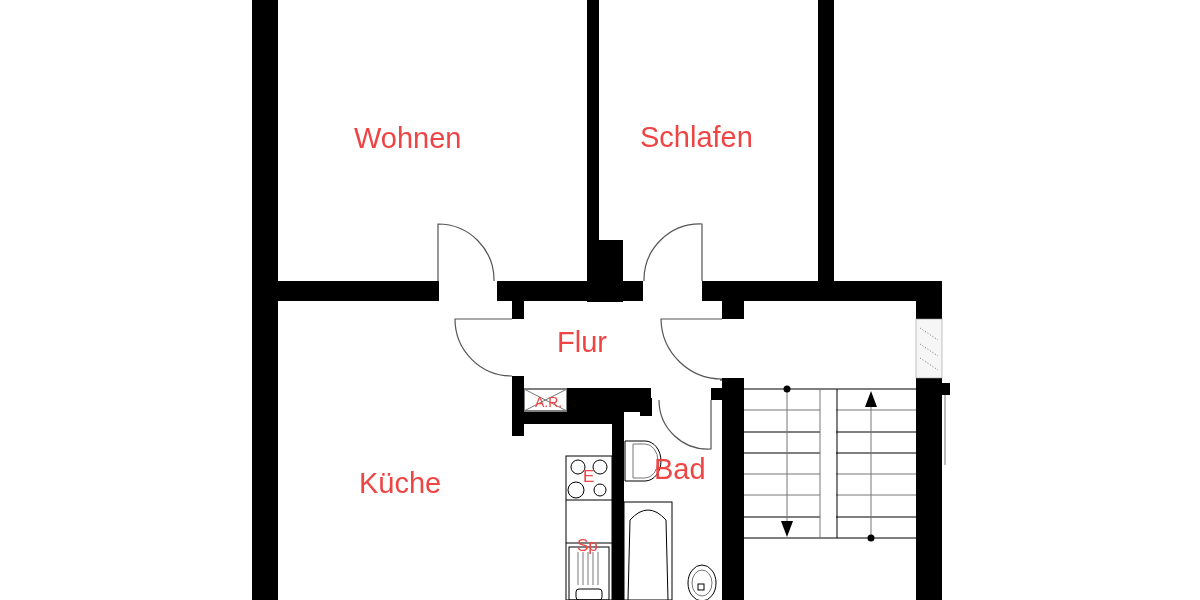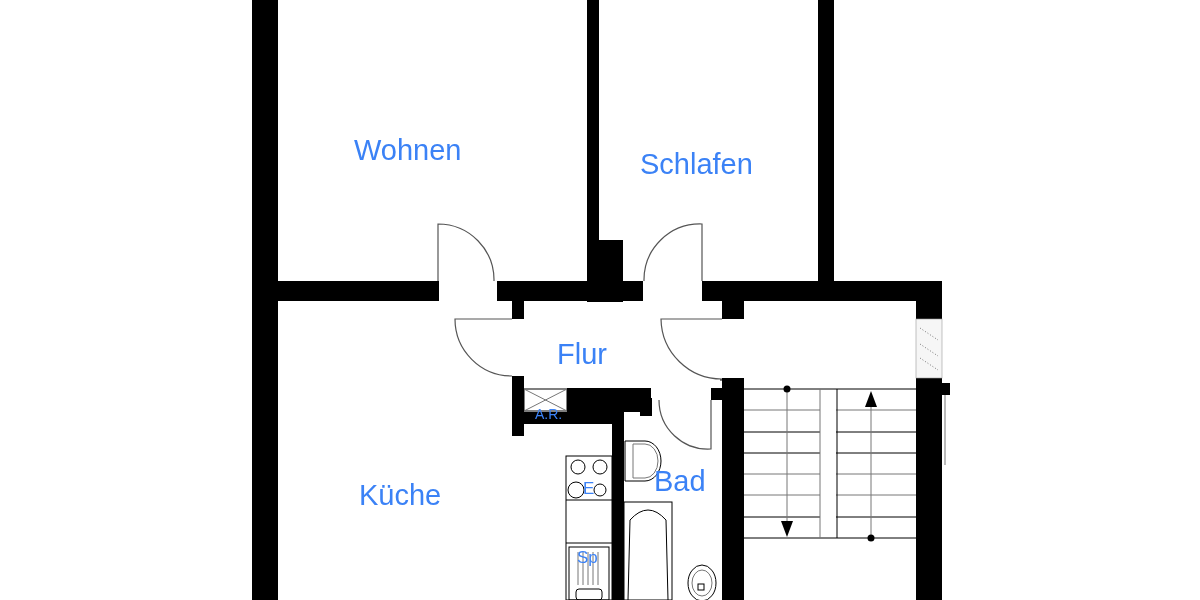--- a/index.html
+++ b/index.html
@@ -2,21 +2,21 @@
 <html><head>
 <meta charset="utf-8">
 <style>
   html, body { margin:0; padding:0; background:#ffffff; }
   body { width:1200px; height:600px; overflow:hidden; position:relative; font-family:"Liberation Sans", sans-serif; }
   #plan { position:absolute; left:0; top:0; width:1200px; height:600px; }
   .wall { fill:#000000; }
   .thin { stroke:#000; stroke-width:1; fill:none; }
   .grey { stroke:#777; stroke-width:1; fill:none; }
   .door { stroke:#555; stroke-width:1.2; fill:none; }
-  .lbl { position:absolute; color:#3b82f6; white-space:nowrap; font-family:"Liberation Sans", sans-serif;margin-top:12px; }
+  .lbl { position:absolute; color:#ef4444; white-space:nowrap; font-family:"Liberation Sans", sans-serif; }
   .room { font-size:29px; }
   .small { font-size:17px; }
   .tiny { font-size:14px; }
 </style>
 </head>
 <body>
 
 <svg id="plan" viewBox="0 0 1200 600" xmlns="http://www.w3.org/2000/svg">
 
   <g>
@@ -128,19 +128,19 @@
     <polygon points="781,521 793,521 787,537" fill="#000"></polygon>
 
     <line class="grey" x1="871" y1="402" x2="871" y2="538"></line>
     <circle cx="871" cy="538" r="3.5" fill="#000"></circle>
     <polygon points="865,407 877,407 871,391" fill="#000"></polygon>
   </g>
   <line class="grey" x1="945" y1="395" x2="945" y2="465"></line>
 </svg>
 
 <div class="lbl room" style="left:354px;top:122px;">Wohnen</div>
-<div class="lbl room" style="left:640px;top:136px;">Schlafen</div>
+<div class="lbl room" style="left:640px;top:121px;">Schlafen</div>
 <div class="lbl room" style="left:557px;top:326px;text-align:right;">Flur</div>
 <div class="lbl room" style="left:359px;top:467px;text-align:center;">Küche</div>
 <div class="lbl room" style="left:654px;top:453px;">Bad</div>
 <div class="lbl small" style="left:583px;top:467px;">E</div>
 <div class="lbl small" style="left:577px;top:536px;">Sp</div>
 <div class="lbl tiny" style="left:535px;top:394px;">A.R.</div>
 
 </body></html>

